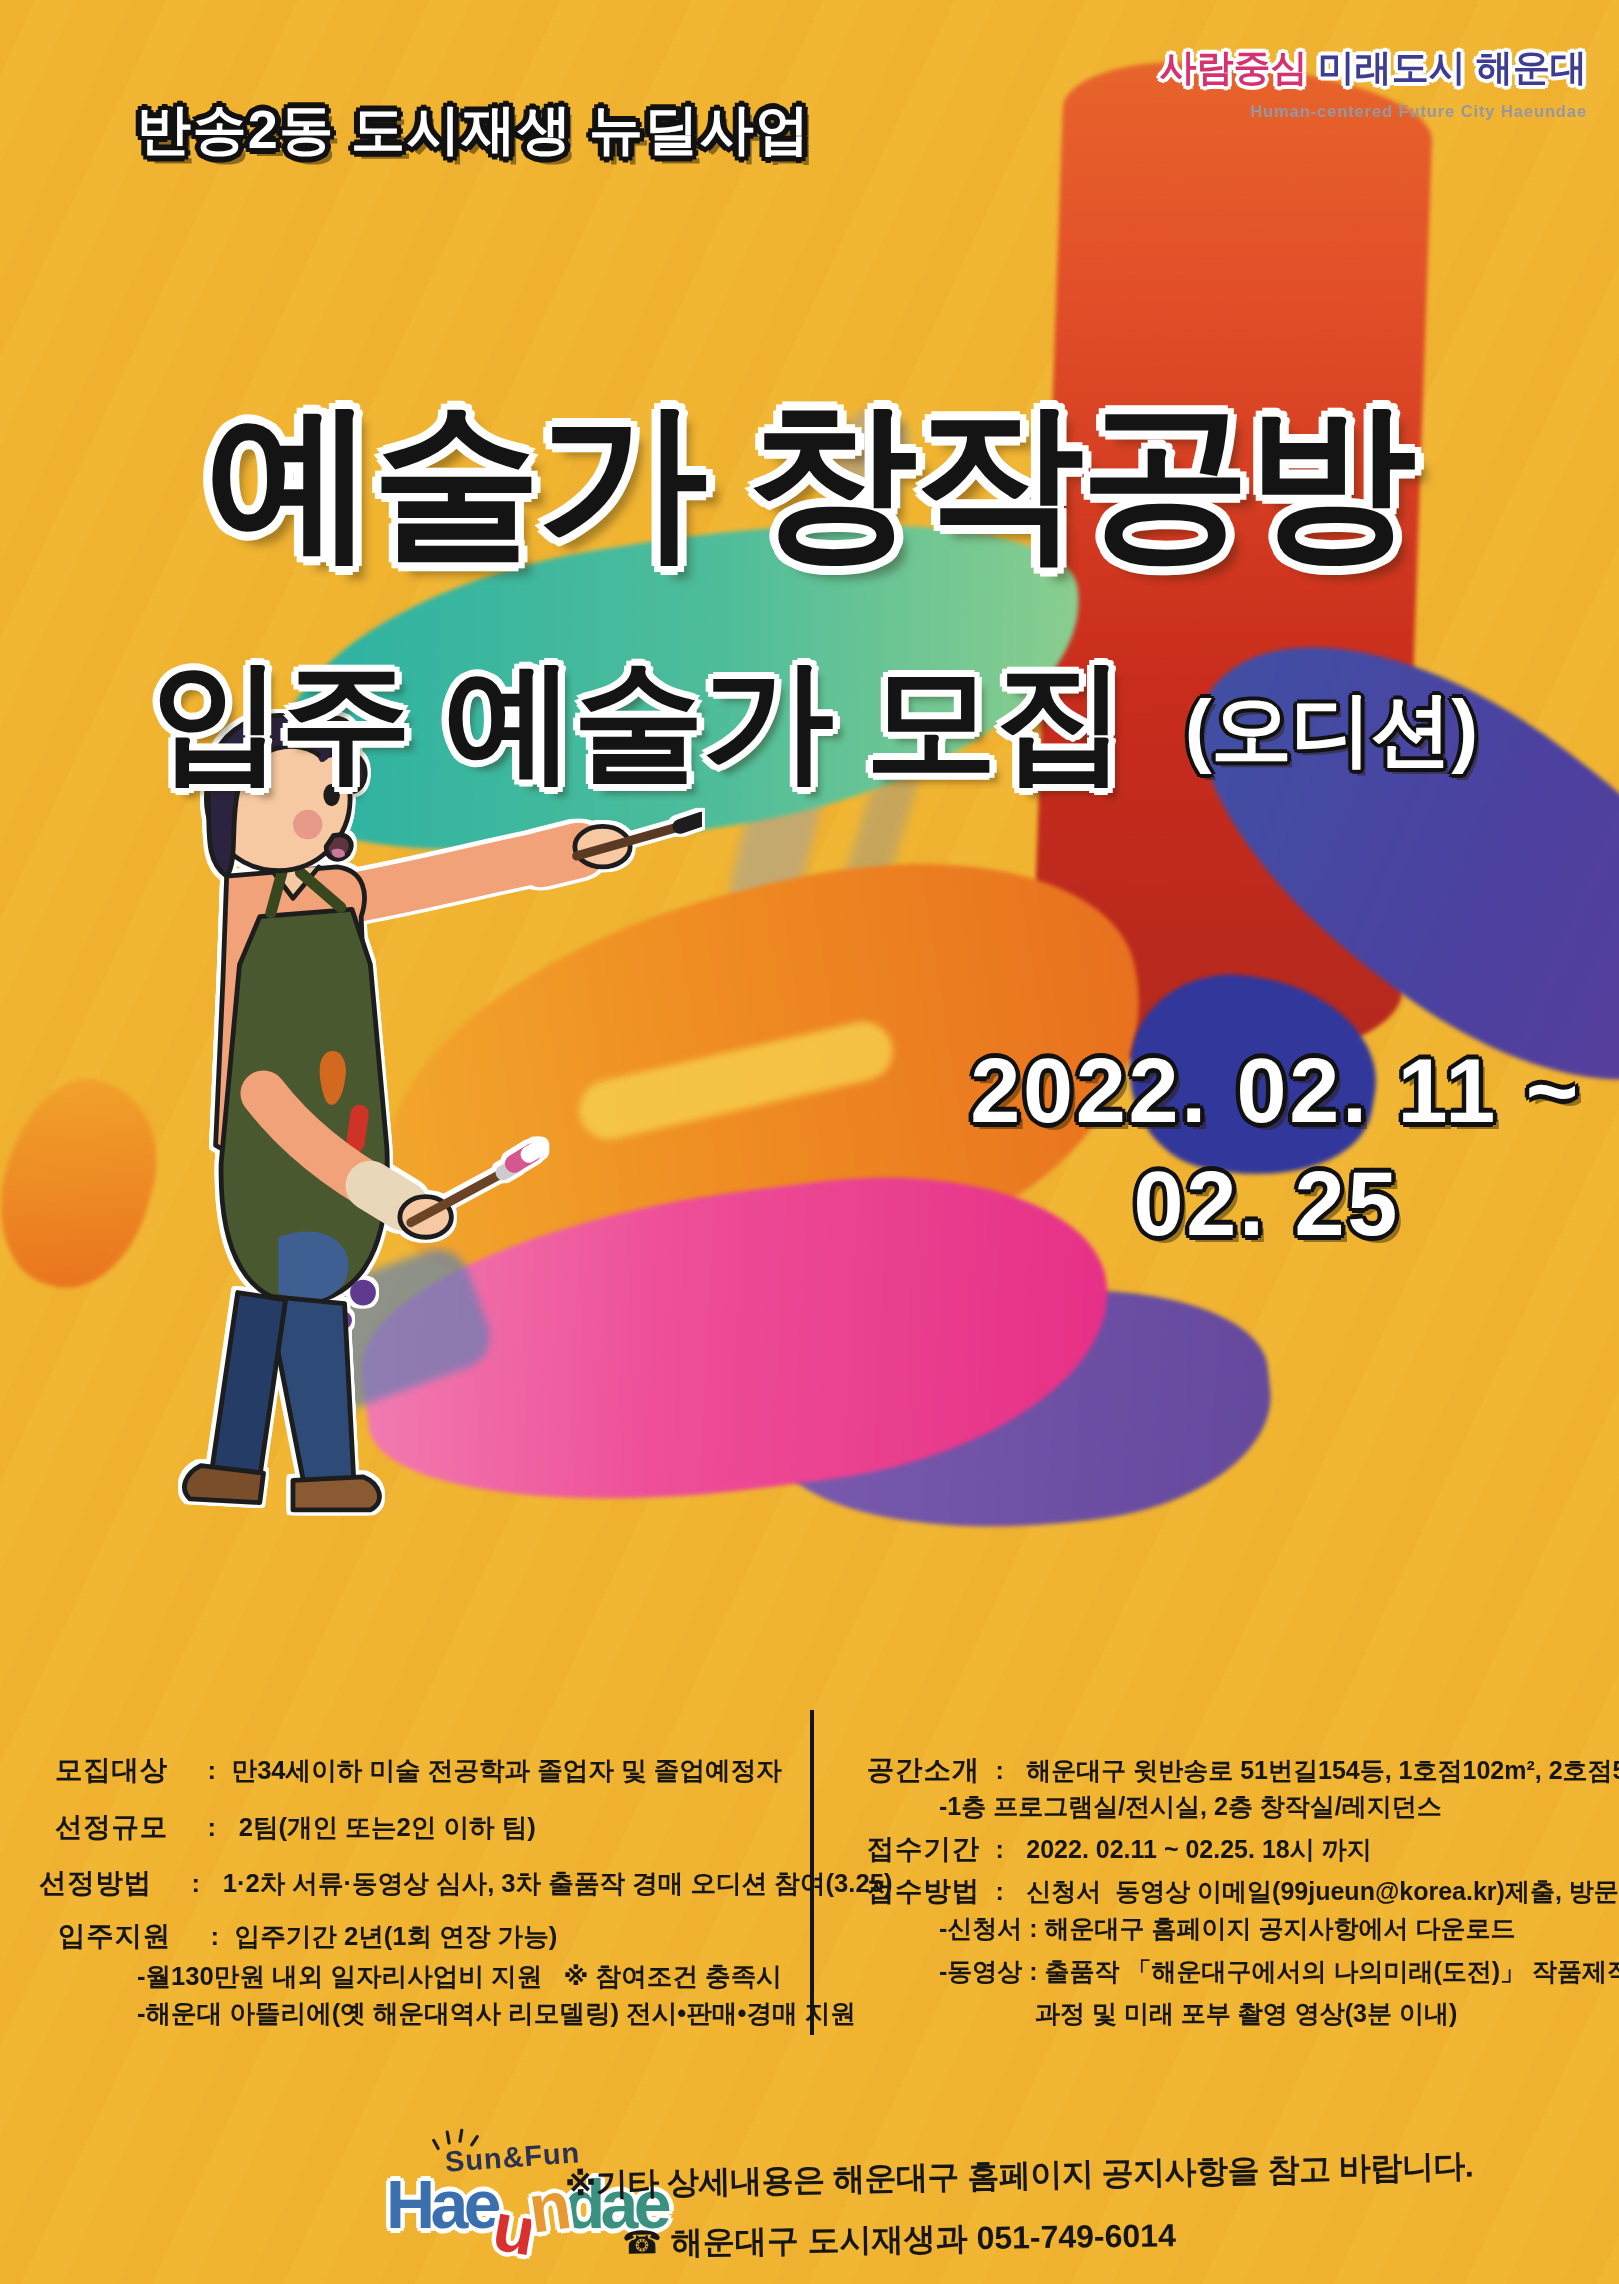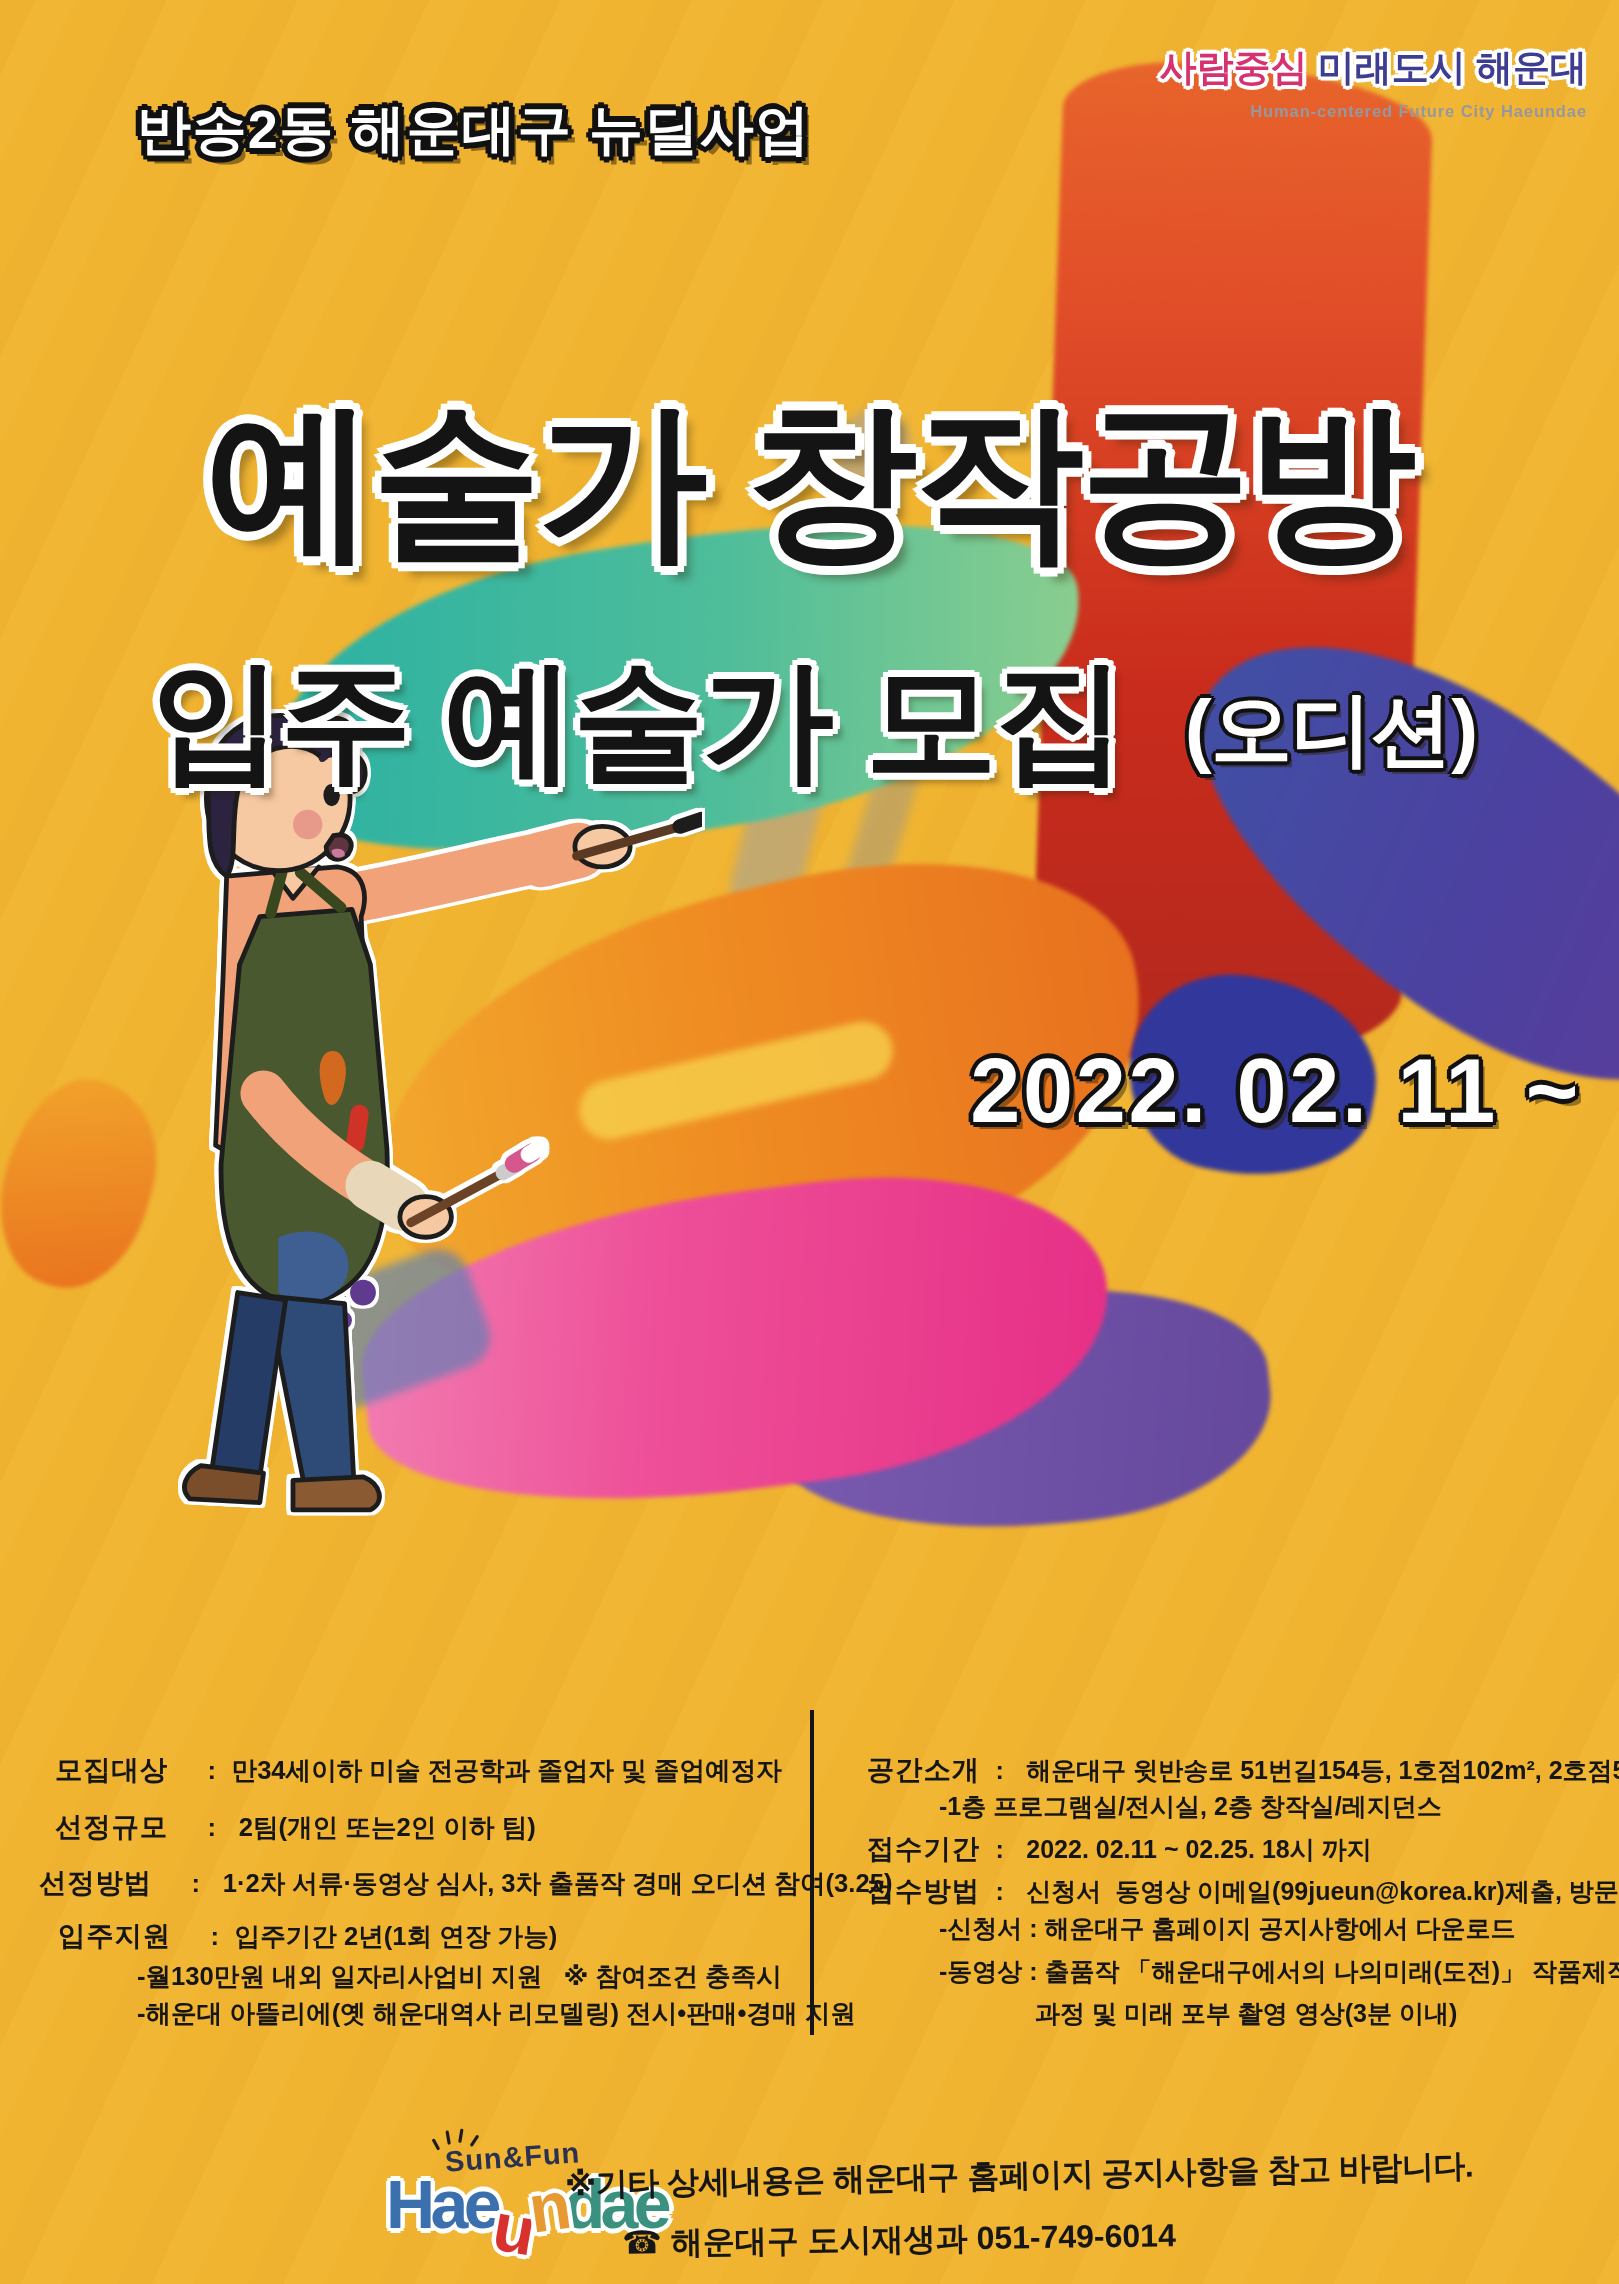--- a/index.html
+++ b/index.html
@@ -147,33 +147,34 @@
   <div class="stroke s-gray2"></div>
   <div class="stroke s-teal"></div>
   <div class="stroke s-orange"></div>
   <div class="stroke s-orange-edge"></div>
   <div class="stroke s-yellow"></div>
   <div class="stroke s-navyblob"></div>
   <div class="stroke s-purple"></div>
   <div class="stroke s-pink"></div>
   <div class="stroke s-bluegray"></div>
 
-  <div class="badge ob-lg">반송2동 해운대구 뉴딜사업</div>
+  <div class="badge ob-lg">반송2동 도시재생 뉴딜사업</div>
   <div class="brand">
     <div class="brand-line1 ow-sm"><span class="brand-pink">사람중심</span><span class="brand-navy"> 미래도시 해운대</span></div>
     <div class="brand-line2">Human-centered Future City Haeundae</div>
   </div>
 
   <div class="title ow-lg">예술가 창작공방</div>
   <div class="subtitle-row">
     <span class="subtitle ow-md">입주 예술가 모집</span>
     <span class="subtitle-note ob-sm">(오디션)</span>
   </div>
   <div class="date-block">
     <div class="ob-md">2022. 02. 11 ~</div>
+    <div class="ob-md date-line2">02. 25</div>
   </div>
 
   <svg class="painter" viewBox="0 0 330 470" preserveAspectRatio="xMidYMid meet">
     <g stroke="#1d1d1d" stroke-width="2.6" stroke-linejoin="round" stroke-linecap="round">
 
       <path d="M128,118 C175,110 215,99 252,92" fill="none" stroke="#f2a278" stroke-width="27"></path>
       <path d="M128,118 C175,110 215,99 252,92" fill="none" stroke="#1d1d1d" stroke-width="31" opacity="0"></path>
       <path d="M243,95 L263,90" fill="none" stroke="#f2a278" stroke-width="30"></path>
 
       <ellipse cx="276" cy="88" rx="15" ry="11" fill="#f7c9a2"></ellipse>

